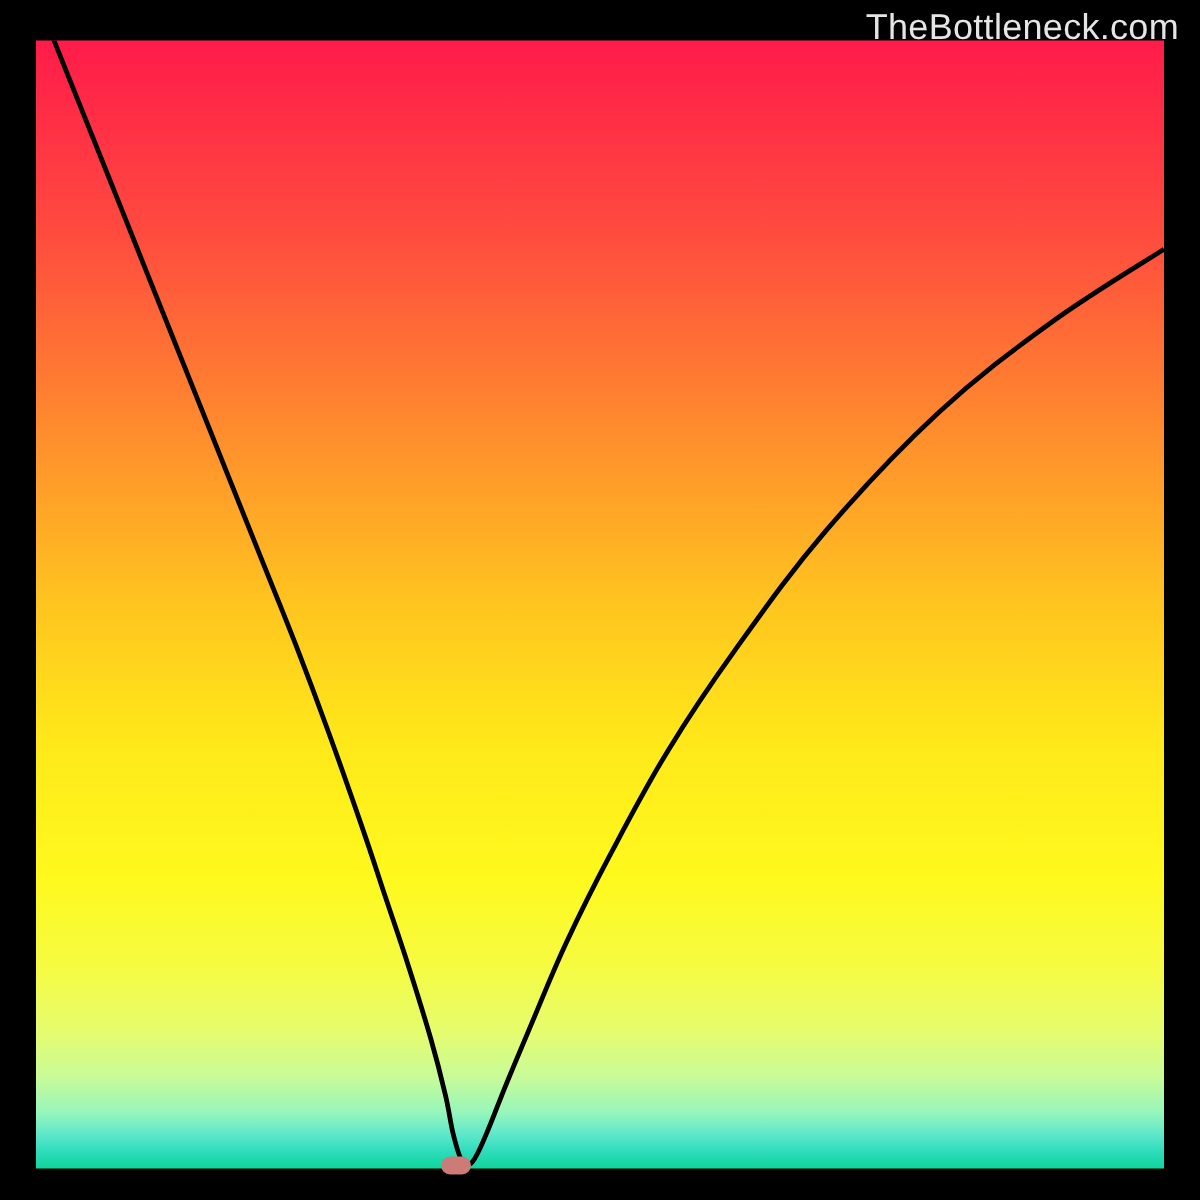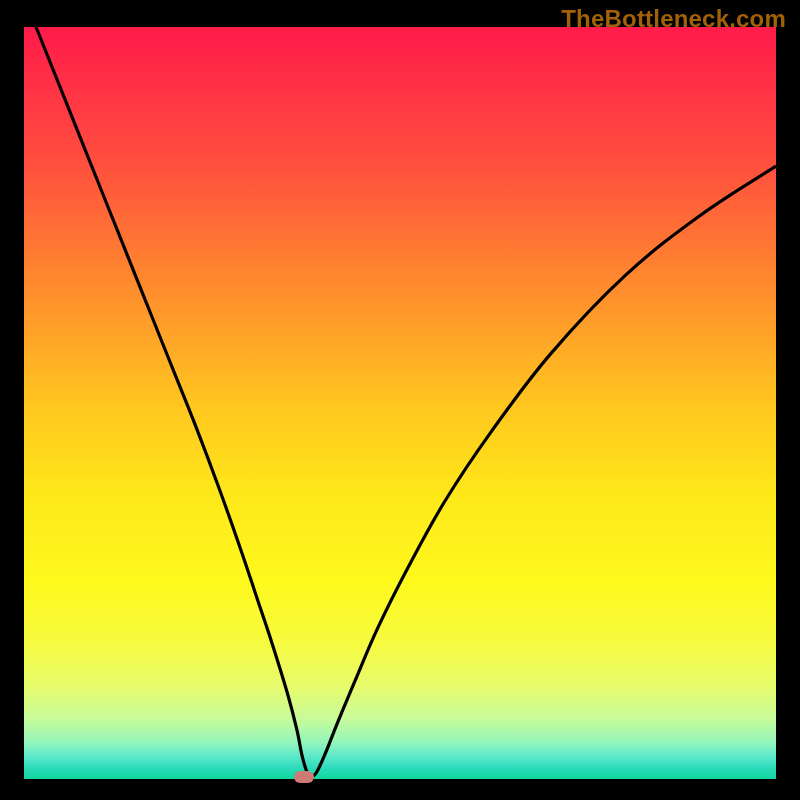--- a/index.html
+++ b/index.html
@@ -30,23 +30,23 @@
       #97f6bb 95%,
       #5de8ca 97%,
       #2ddcbb 98.5%,
       #0fd69c 100%
     );
   }
   .watermark {
     position: absolute;
     top: 5px;
     right: 14px;
-    color: #a16207;
+    color: #e5e5e5;
     font-size: 24px;
-    font-weight: 700;
+    font-weight: 400;
     letter-spacing: 0.2px;
   }
   svg.plot {
     position: absolute;
     left: 0;
     top: 0;
     width: 752px;
     height: 752px;
   }
   .marker {

